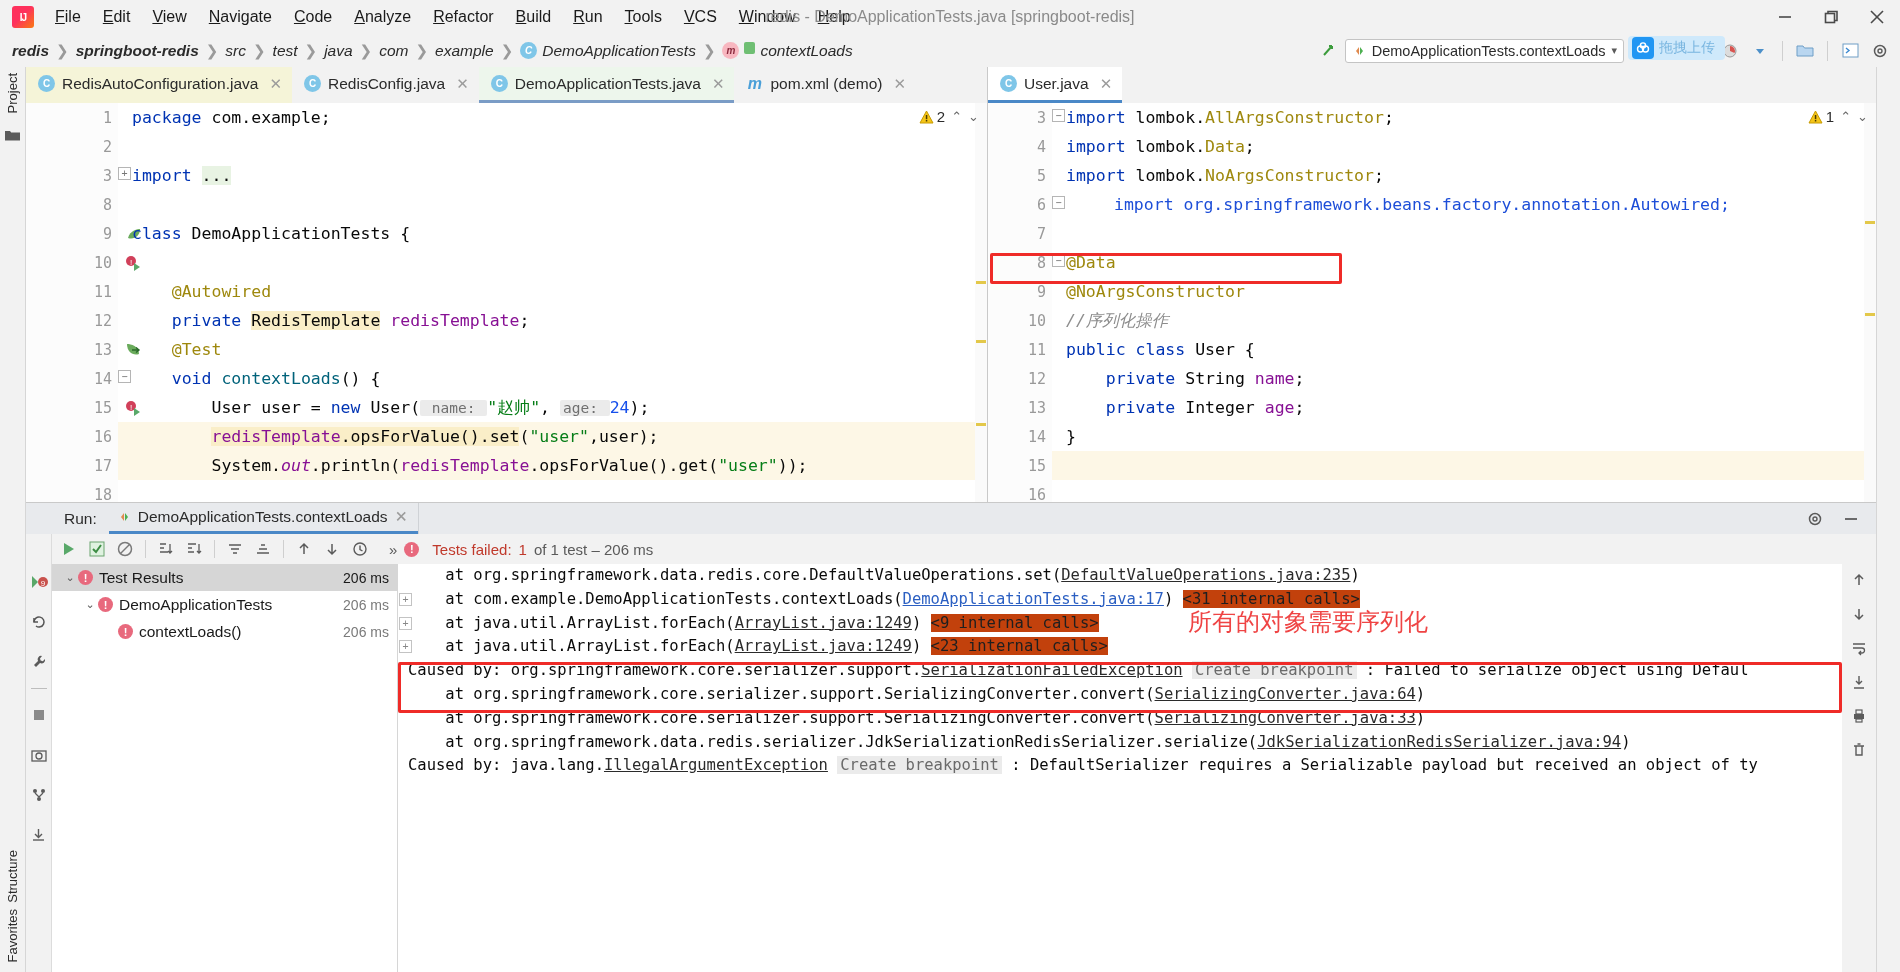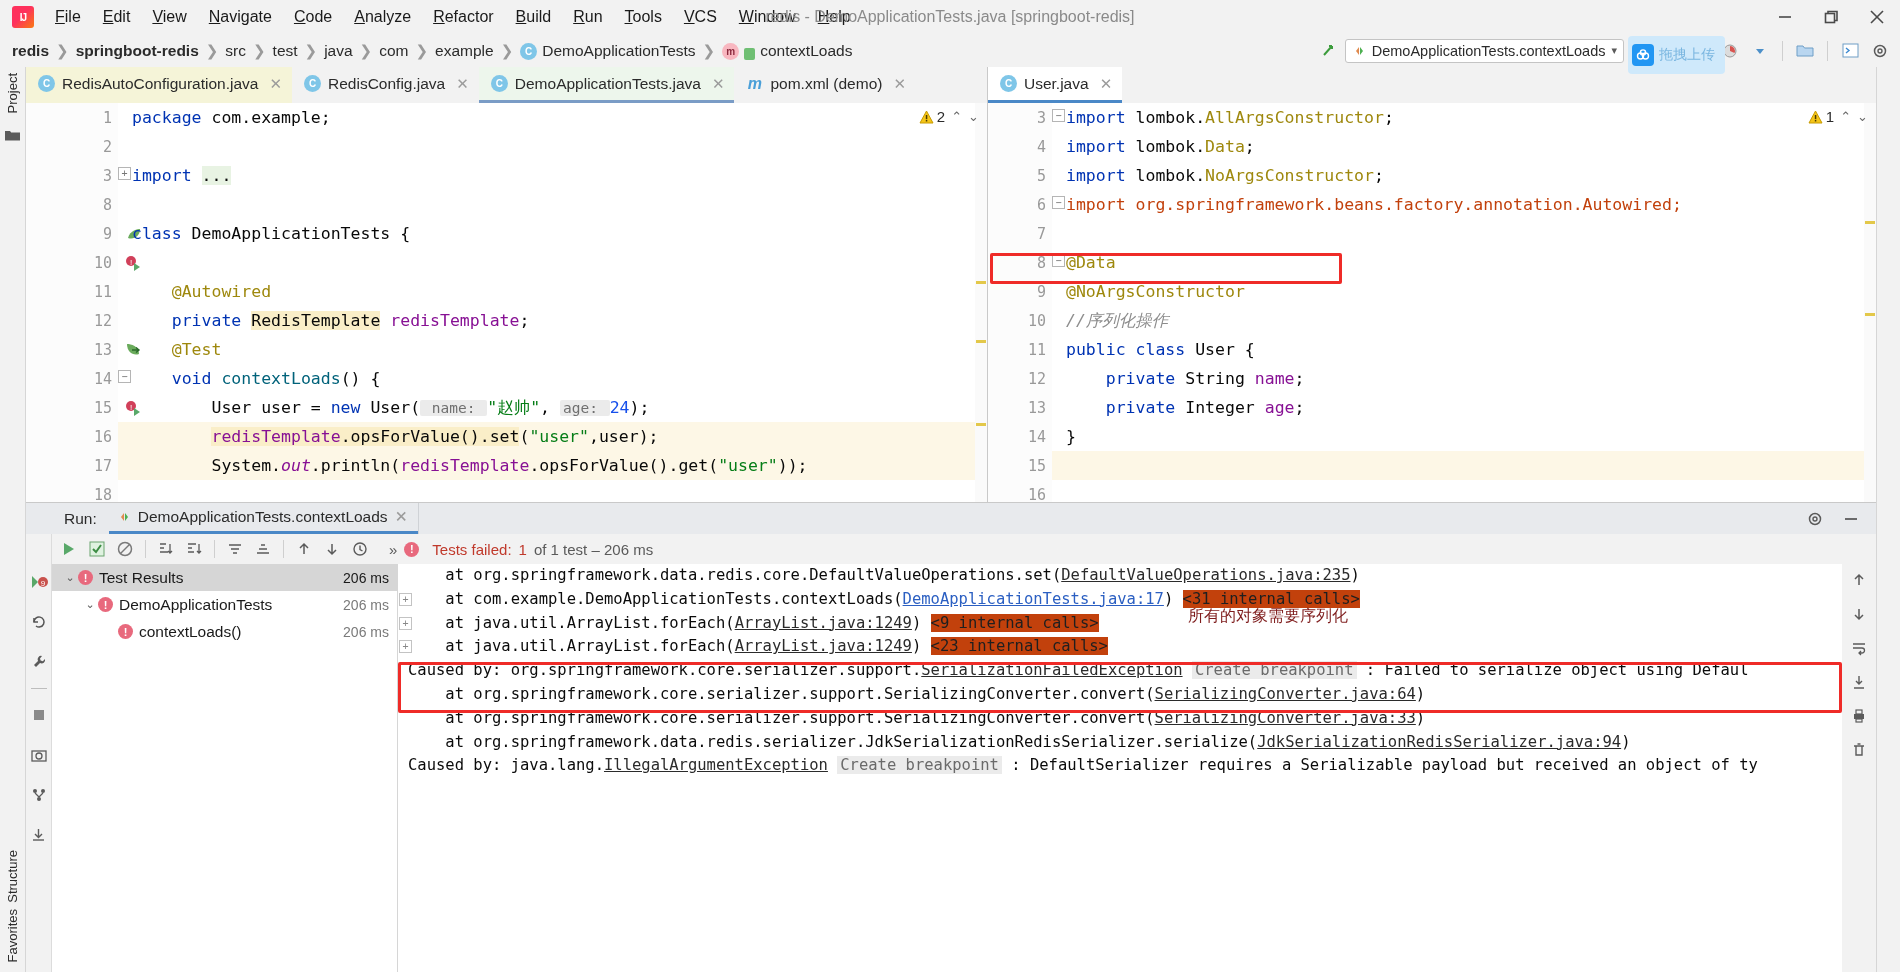--- a/index.html
+++ b/index.html
@@ -15,32 +15,32 @@
     font-weight:bold;display:flex;align-items:center;justify-content:center;letter-spacing:-1px;}
   .menu-item{ font-size:16px; color:#1a1a1a; padding:2px 11px; cursor:default; white-space:nowrap;}
   .menu-item u{ text-decoration:underline; }
   .win-title{ position:absolute; left:0; right:0; text-align:center; font-size:16px; color:#8a8a8a; pointer-events:none;}
   .win-ctrl{ margin-left:auto; display:flex; align-items:center; }
   .wbtn{ width:46px;height:34px;display:flex;align-items:center;justify-content:center;color:#333;font-size:15px;}
   .wbtn svg{display:block;}
 
   
   .navbar{ height:33px; background:#f2f2f2; display:flex; align-items:center; padding-left:12px; flex:0 0 33px; position:relative;}
-  .crumb{ font-size:15.5px; color:#2b2b2b; display:flex; align-items:flex-end; white-space:nowrap;}
+  .crumb{ font-size:15.5px; color:#2b2b2b; display:flex; align-items:flex-start; white-space:nowrap;font-style:italic;}
   .crumb.bold{ font-weight:bold; }
   .crumb-sep{ color:#9a9a9a; font-size:15px; margin:0 7px; }
   .crumb-ico{ width:17px;height:17px;border-radius:50%;margin-right:5px;display:inline-flex;
     align-items:center;justify-content:center;font-size:10px;color:#fff;font-weight:bold;}
   .ico-c{ background:#7fc6e8; }
   .ico-m{ background:#f8b7c0; color:#8c2a3d;}
   .navbar-right{ margin-left:auto; display:flex; align-items:center; padding-right:6px; gap:2px;}
   .runconfig{ height:24px; border:1px solid #c4c4c4; border-radius:3px; background:#fff; display:flex;
     align-items:center; padding:0 6px 0 8px; font-size:14.5px; color:#2b2b2b; gap:6px; }
   .tbtn{ width:28px;height:28px;display:flex;align-items:center;justify-content:center;}
-  .upload-pill{ position:absolute; right:175px; top:2px; height:38px; background:#cfe9fb; border-radius:4px;
+  .upload-pill{ position:absolute; right:175px; top:2px; height:24px; background:#cfe9fb; border-radius:4px;
       display:flex;align-items:center; padding:0 10px 0 4px; gap:5px; }
   .upload-pill .ub{ width:22px;height:22px;border-radius:4px;background:#2196f3;display:flex;align-items:center;
       justify-content:center;color:#fff;font-size:13px;}
   .upload-pill .ut{ font-size:14px;color:#7ab6e0; }
 
   
   .main{ flex:1 1 auto; display:flex; min-height:0; }
   .leftstrip{ width:26px; background:#f2f2f2; display:flex; flex-direction:column; align-items:center;
      border-right:1px solid #d6d6d6; padding-top:6px; flex:0 0 26px;}
   .vtext{ writing-mode:vertical-rl; transform:rotate(180deg); font-size:13px; color:#2b2b2b; margin-bottom:6px; }
@@ -72,21 +72,21 @@
   .gline{ height:29px; display:flex; align-items:center; justify-content:flex-end; padding-right:6px;
       font-family:"DejaVu Sans Mono", monospace; font-size:15px; color:#999999; position:relative;}
   .gmark{ position:absolute; right:-26px; top:50%; transform:translateY(-50%); width:20px;height:20px;
       display:flex;align-items:center;justify-content:center;}
   .codecol{ flex:1 1 auto; position:relative; overflow:hidden; }
   .cline{ height:29px; line-height:29px; font-family:"DejaVu Sans Mono", monospace; font-size:16.5px;
       color:#080808; white-space:pre; padding-left:14px; position:relative;}
   .cline.hl{ background:#fdf7e6; }
   .kw{ color:#0033b3; } .ann{ color:#9e880d; } .str{ color:#067d17; } .num{ color:#1750eb; }
   .fld{ color:#871094; } .stat{ color:#871094; font-style:italic; } .cmt{ color:#8c8c8c; font-style:italic;}
-  .grey{ color:#c2410c; }
+  .grey{ color:#1d4ed8;padding-left:48px; }
   .hint{ background:#ebebeb; color:#707070; border-radius:2px; padding:0 3px; font-size:14.5px;}
   .ybg{ background:#faeec8; }
   .gbg{ background:#e8f3e3; }
   .fold{ position:absolute; left:-14px; top:6px; width:13px;height:13px;border:1px solid #b5b5b5;
      background:#fff; color:#777; font-size:10px; line-height:11px; text-align:center;}
 
   
   .inspect{ position:absolute; right:8px; top:5px; display:flex; align-items:center; gap:6px; z-index:5;
      font-size:15px; color:#2b2b2b;}
   .warnbadge{ display:flex;align-items:center;gap:3px; }
@@ -130,21 +130,21 @@
       font-family:"DejaVu Sans Mono", monospace; font-size:15.5px; }
   .crow{ height:23.8px; line-height:23.8px; white-space:pre; padding-left:10px; color:#0b0b0b; position:relative;}
   .crow .plus{ position:absolute; left:1px; top:5px; width:13px;height:13px;border:1px solid #c3c3c3;background:#fff;
       color:#888;font-size:10px;line-height:11px;text-align:center;}
   .lnk{ color:#2b2b2b; text-decoration:underline; }
   .lnkblue{ color:#2b5fc2; text-decoration:underline; }
   .ic{ background:#c2410c; color:#1f1f1f; }
   .cb{ background:#ebebeb; color:#6a6a6a; padding:0 3px; }
 
   .redbox{ position:absolute; border:3px solid #ef2b28; border-radius:2px; pointer-events:none; z-index:40; }
-  .annot{ position:absolute; color:#7f1d1d; font-size:16px; z-index:41; font-family:Liberation Serif, serif;}
+  .annot{ position:absolute; color:#ef4444; font-size:24px; z-index:41; font-family:Liberation Serif, serif;}
 
   .runright{ width:34px; flex:0 0 34px; background:#f2f2f2; display:flex; flex-direction:column; align-items:center;
       padding-top:6px; gap:14px;}
   .runright .ri{ width:20px;height:20px;display:flex;align-items:center;justify-content:center;}
 
   .sb{ stroke:#4a4a4a; fill:none; stroke-width:1.6; }
 </style>
 </head>
 <body>
 

